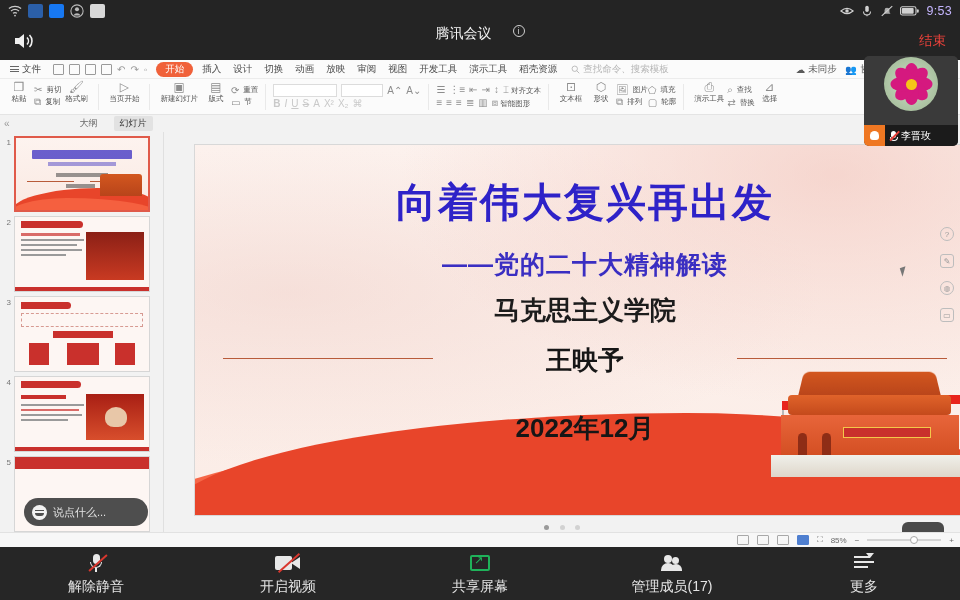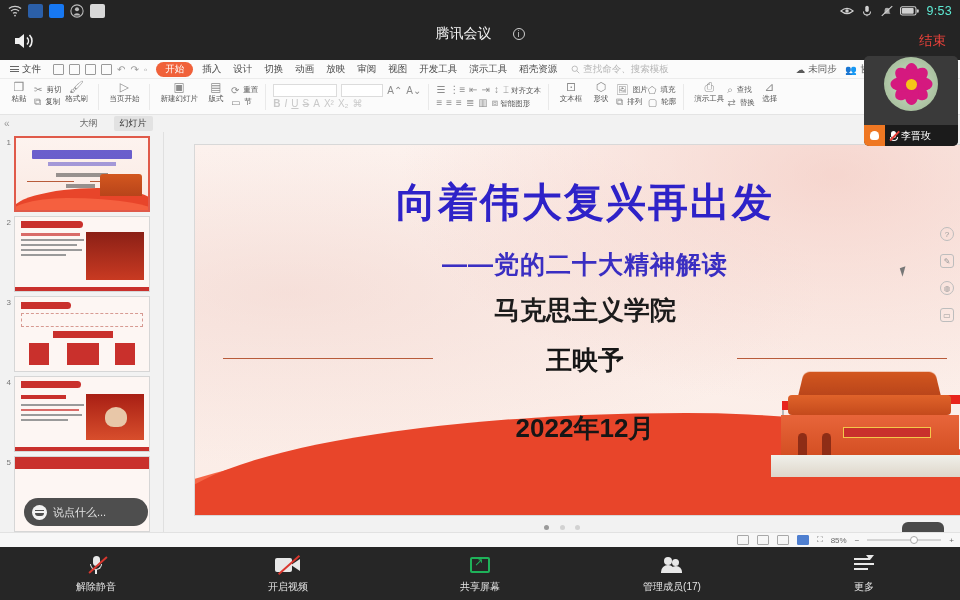--- a/index.html
+++ b/index.html
@@ -6,40 +6,40 @@
   html, body {
     width: 960px; height: 600px;
     font-family: "Liberation Sans", "DejaVu Sans", sans-serif;
     overflow: hidden; background: #1e1e1e;
   }
   #root { position: relative; width: 960px; height: 600px; }
 
   
   .statusbar {
     position: absolute; left: 0; top: 0; width: 960px; height: 22px;
-    background: #242424; color: #5eead4;
+    background: #242424; color: #c4b5fd;
     display: flex; align-items: center; padding: 0 8px;
   }
   .sb-left { display: flex; align-items: center; gap: 6px; }
   .sb-right { margin-left: auto; display: flex; align-items: center; gap: 6px; font-size: 12px; }
   .sb-icon { width: 14px; height: 14px; display: inline-block; opacity: .9; }
   .sb-badge { width: 15px; height: 14px; border-radius: 2px; display: inline-block; }
   .sb-badge.blue { background: #1778f2; }
   .sb-badge.dk  { background: #2b5fa8; }
   .sb-badge.gray { background: #d8d8d8; }
   .sb-time { font-size: 12.5px; letter-spacing: .3px; }
 
   
   .meet-header {
     position: absolute; left: 0; top: 22px; width: 960px; height: 38px;
     background: #242424; color: #fff;
   }
   .mh-speaker { position: absolute; left: 12px; top: 7px; width: 24px; height: 24px; }
   .mh-center { position: absolute; left: 0; right: 0; top: 2px; text-align: center; }
-  .mh-title { font-size: 14px; color: #f2f2f2; display: inline-flex; align-items: center; gap: 21px; }
+  .mh-title { font-size: 14px; color: #f2f2f2; display: inline-flex; gap: 21px; }
   .mh-info { width: 12px; height: 12px; border: 1px solid #cfcfcf; border-radius: 50%;
              display: inline-flex; align-items: center; justify-content: center;
              font-size: 9px; line-height: 1; color: #cfcfcf; }
   .mh-time { font-size: 10.5px; color: #8f8f8f; margin-top: 16px; text-decoration: underline; }
   .mh-end { position: absolute; right: 14px; top: 10px; color: #e8413a; font-size: 13.5px; cursor: pointer; }
 
   
   .wps { position: absolute; left: 0; top: 60px; width: 960px; height: 487px; background: #f2f2f2; }
 
   .ribbon-tabs {
@@ -239,21 +239,21 @@
                 border: 1.2px solid #fff; border-top: 0; border-radius: 0 0 5px 5px; }
   .mic-off .sl { position: absolute; left: -1px; top: 5px; width: 13px; height: 1.6px;
                  background: #e8413a; transform: rotate(-45deg); }
 
   
   .meet-bar {
     position: absolute; left: 0; bottom: 0; width: 960px; height: 53px;
     background: #262626; display: flex; align-items: center;
   }
   .mb-item { flex: 1; display: flex; flex-direction: column; align-items: center;
-             gap: 4px; color: #e4e4e4; font-size: 10px; cursor: pointer; }
+             gap: 4px; color: #e4e4e4; font-size: 14px; cursor: pointer; }
   .mb-ic { height: 22px; display: flex; align-items: center; justify-content: center; position: relative; }
   .ic-mic { position: relative; width: 14px; height: 20px; }
   .ic-mic .m { position: absolute; left: 3.5px; top: 1px; width: 7px; height: 10px;
                background: #e8e8e8; border-radius: 4px; }
   .ic-mic .b { position: absolute; left: 1px; top: 9px; width: 12px; height: 6px;
                border: 1.6px solid #e8e8e8; border-top: 0; border-radius: 0 0 7px 7px; }
   .ic-mic .st { position: absolute; left: 6px; top: 15px; width: 2px; height: 4px; background: #e8e8e8; }
   .slash { position: absolute; left: -3px; top: 9px; width: 24px; height: 2px;
            background: #d9372e; transform: rotate(-42deg); }
   .ic-cam { position: relative; width: 26px; height: 16px; }

